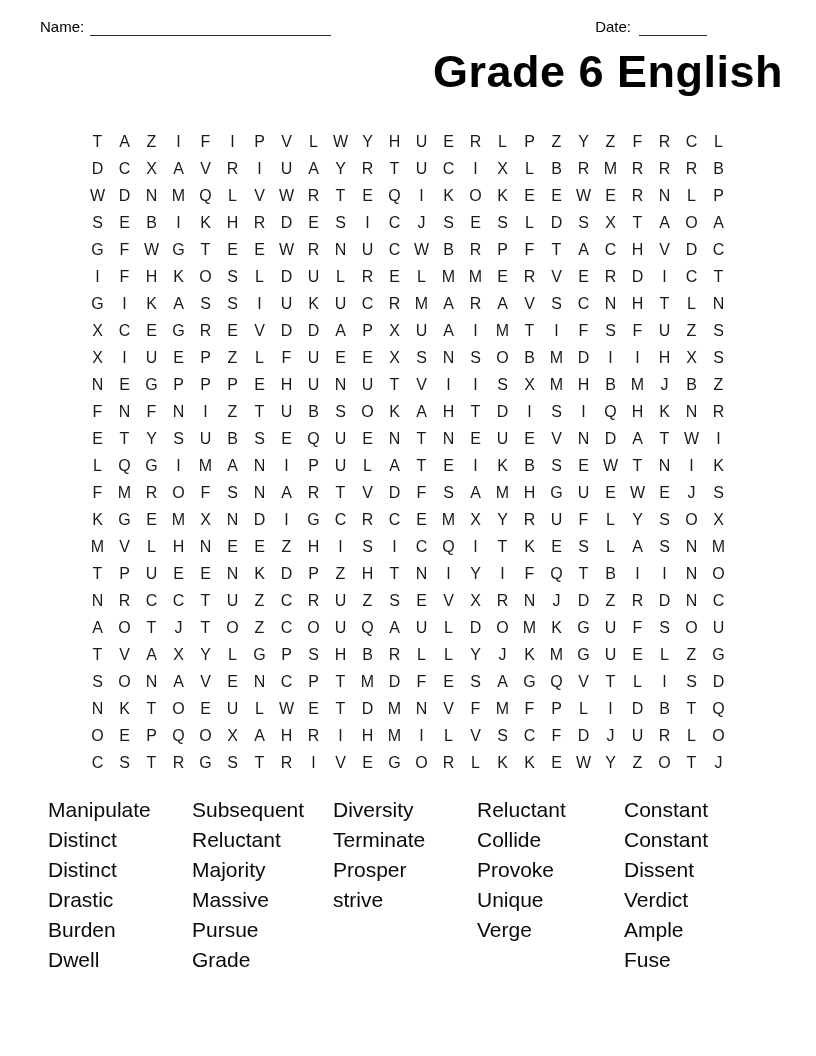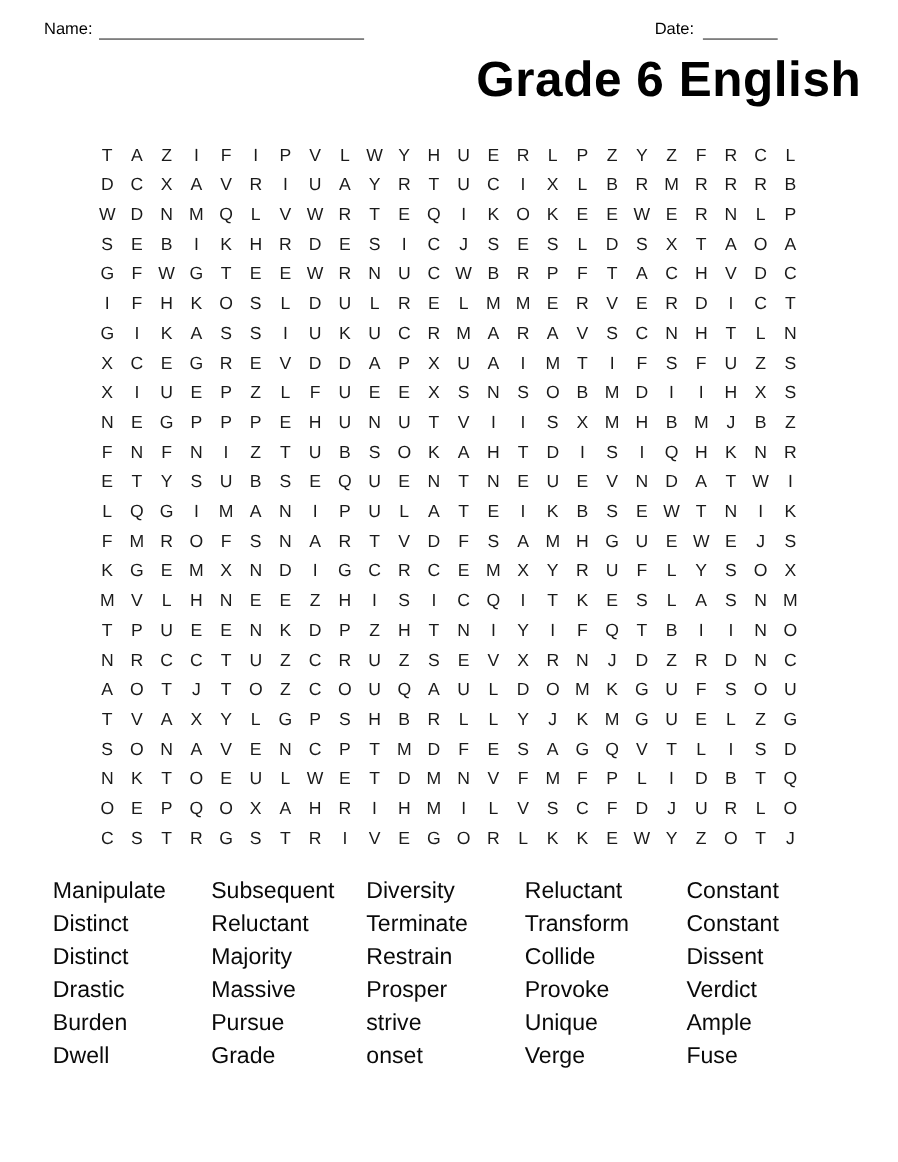--- a/index.html
+++ b/index.html
@@ -762,28 +762,25 @@
         <div class="word">Subsequent</div>
         <div class="word">Reluctant</div>
         <div class="word">Majority</div>
         <div class="word">Massive</div>
         <div class="word">Pursue</div>
         <div class="word">Grade</div>
       </div>
       <div class="word-col">
         <div class="word">Diversity</div>
         <div class="word">Terminate</div>
-        <div class="word">Restrain</div>
         <div class="word">Prosper</div>
         <div class="word">strive</div>
-        <div class="word">onset</div>
       </div>
       <div class="word-col">
         <div class="word">Reluctant</div>
-        <div class="word">Transform</div>
         <div class="word">Collide</div>
         <div class="word">Provoke</div>
         <div class="word">Unique</div>
         <div class="word">Verge</div>
       </div>
       <div class="word-col">
         <div class="word">Constant</div>
         <div class="word">Constant</div>
         <div class="word">Dissent</div>
         <div class="word">Verdict</div>

